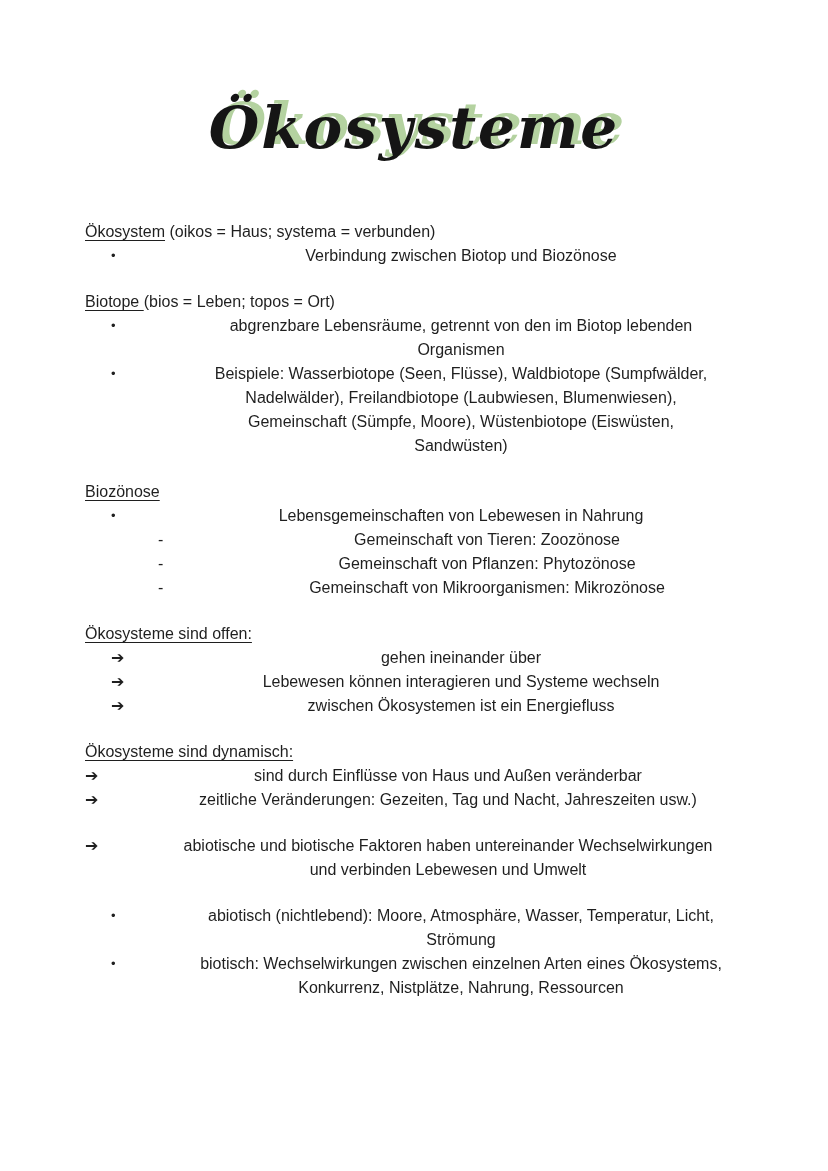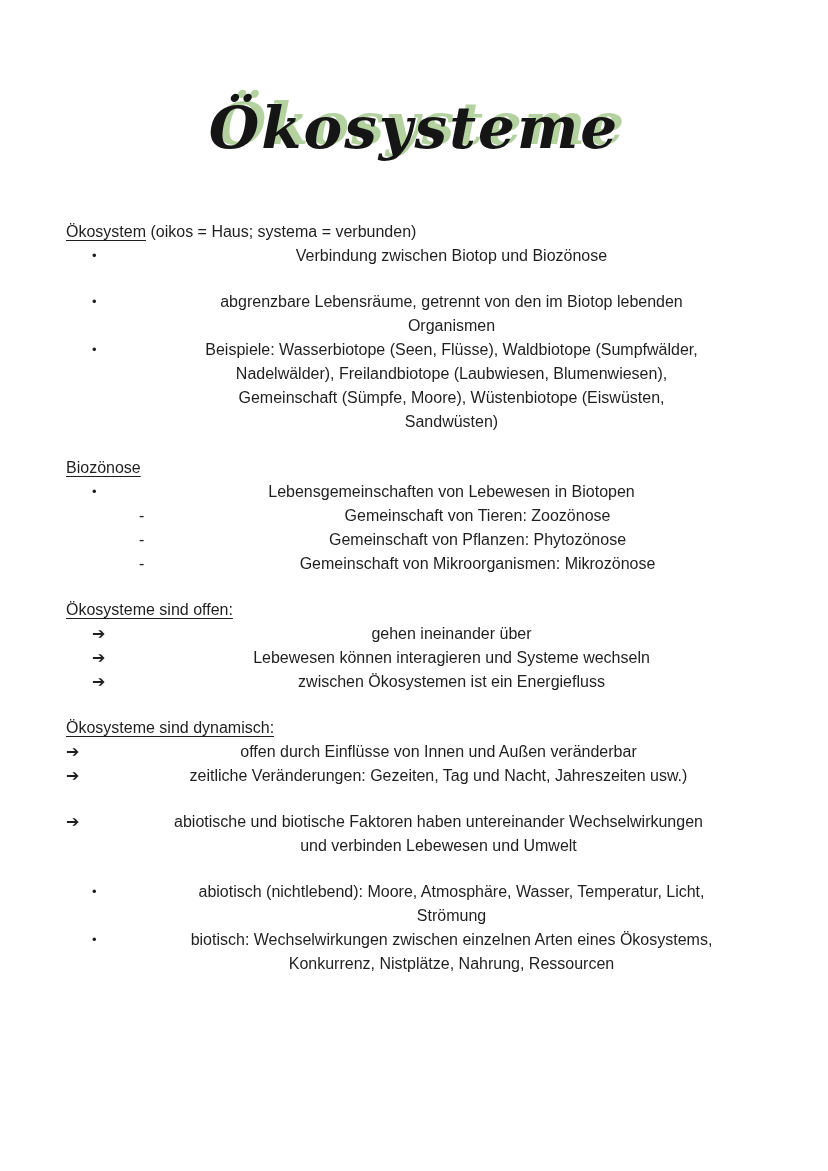--- a/index.html
+++ b/index.html
@@ -28,21 +28,21 @@
     font-family: "DejaVu Serif", serif;
     font-style: italic;
     font-weight: 700;
     font-size: 58px;
     line-height: 92px;
     letter-spacing: 2px;
     color: #151515;
     text-shadow: 7px -4px 0 #b4d2a0;
   }
   .body {
-    padding-left: 66px;
+    padding-left: 85px;
     padding-right: 40px;
     font-size: 16px;
     line-height: 24px;
     margin-top: 44px;
   }
   .section {
     margin: 0 0 22px 0;
   }
   .heading {
     white-space: pre-wrap;
@@ -108,39 +108,40 @@
 
     <div class="section">
       <div class="heading"><span class="u">Ökosystem</span><span> (oikos = Haus; systema = verbunden)</span></div>
       <div class="row bullet">
         <span class="marker">•</span>
         <span class="text">Verbindung zwischen Biotop und Biozönose</span>
       </div>
     </div>
 
     <div class="section">
+      <div class="heading"><span class="u">Biotope </span><span>(bios = Leben; topos = Ort)</span></div>
       <div class="row bullet">
         <span class="marker">•</span>
         <span class="text">abgrenzbare Lebensräume, getrennt von den im Biotop lebenden
 Organismen</span>
       </div>
       <div class="row bullet">
         <span class="marker">•</span>
         <span class="text">Beispiele: Wasserbiotope (Seen, Flüsse), Waldbiotope (Sumpfwälder,
 Nadelwälder), Freilandbiotope (Laubwiesen, Blumenwiesen),
 Gemeinschaft (Sümpfe, Moore), Wüstenbiotope (Eiswüsten,
 Sandwüsten)</span>
       </div>
     </div>
 
     <div class="section">
       <div class="heading"><span class="u">Biozönose</span><span></span></div>
       <div class="row bullet">
         <span class="marker">•</span>
-        <span class="text">Lebensgemeinschaften von Lebewesen in Biotopen</span>
+        <span class="text">Lebensgemeinschaften von Lebewesen in Nahrung</span>
       </div>
       <div class="row dash">
         <span class="marker">-</span>
         <span class="text">Gemeinschaft von Tieren: Zoozönose</span>
       </div>
       <div class="row dash">
         <span class="marker">-</span>
         <span class="text">Gemeinschaft von Pflanzen: Phytozönose</span>
       </div>
       <div class="row dash">
@@ -162,21 +163,21 @@
       <div class="row arrow-indent">
         <span class="marker">➔</span>
         <span class="text">zwischen Ökosystemen ist ein Energiefluss</span>
       </div>
     </div>
 
     <div class="section">
       <div class="heading"><span class="u">Ökosysteme sind dynamisch:</span><span></span></div>
       <div class="row arrow-flush">
         <span class="marker">➔</span>
-        <span class="text">offen durch Einflüsse von Innen und Außen veränderbar</span>
+        <span class="text">sind durch Einflüsse von Haus und Außen veränderbar</span>
       </div>
       <div class="row arrow-flush">
         <span class="marker">➔</span>
         <span class="text">zeitliche Veränderungen: Gezeiten, Tag und Nacht, Jahreszeiten usw.)</span>
       </div>
     </div>
 
     <div class="section">
       <div class="row arrow-flush">
         <span class="marker">➔</span>

